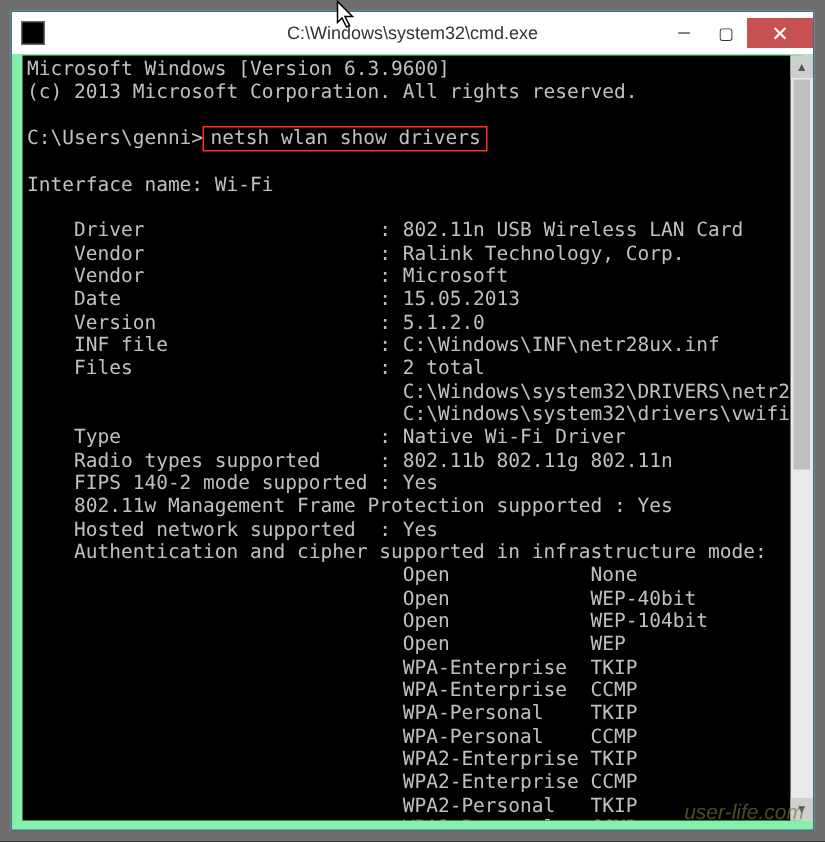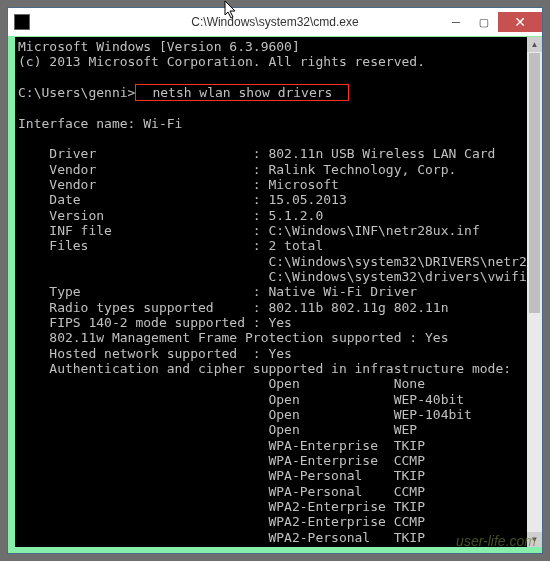--- a/index.html
+++ b/index.html
@@ -89,21 +89,21 @@
     color: #555;
   }
   .sb-thumb {
     position: absolute;
     left: 2px; width: 11px;
     top: 16px; height: 260px;
     background: #bfbfbf;
   }
   .hl {
     border: 1.5px solid #ff3020;
-    padding: 0 16px;
+    padding: 0 4px;
   }
   .cursor-img {
     position: absolute;
     left: 224px; top: 0px;
     pointer-events: none;
   }
   .watermark {
     position: absolute;
     right: 14px; bottom: 12px;
     font-family: Arial, sans-serif;

